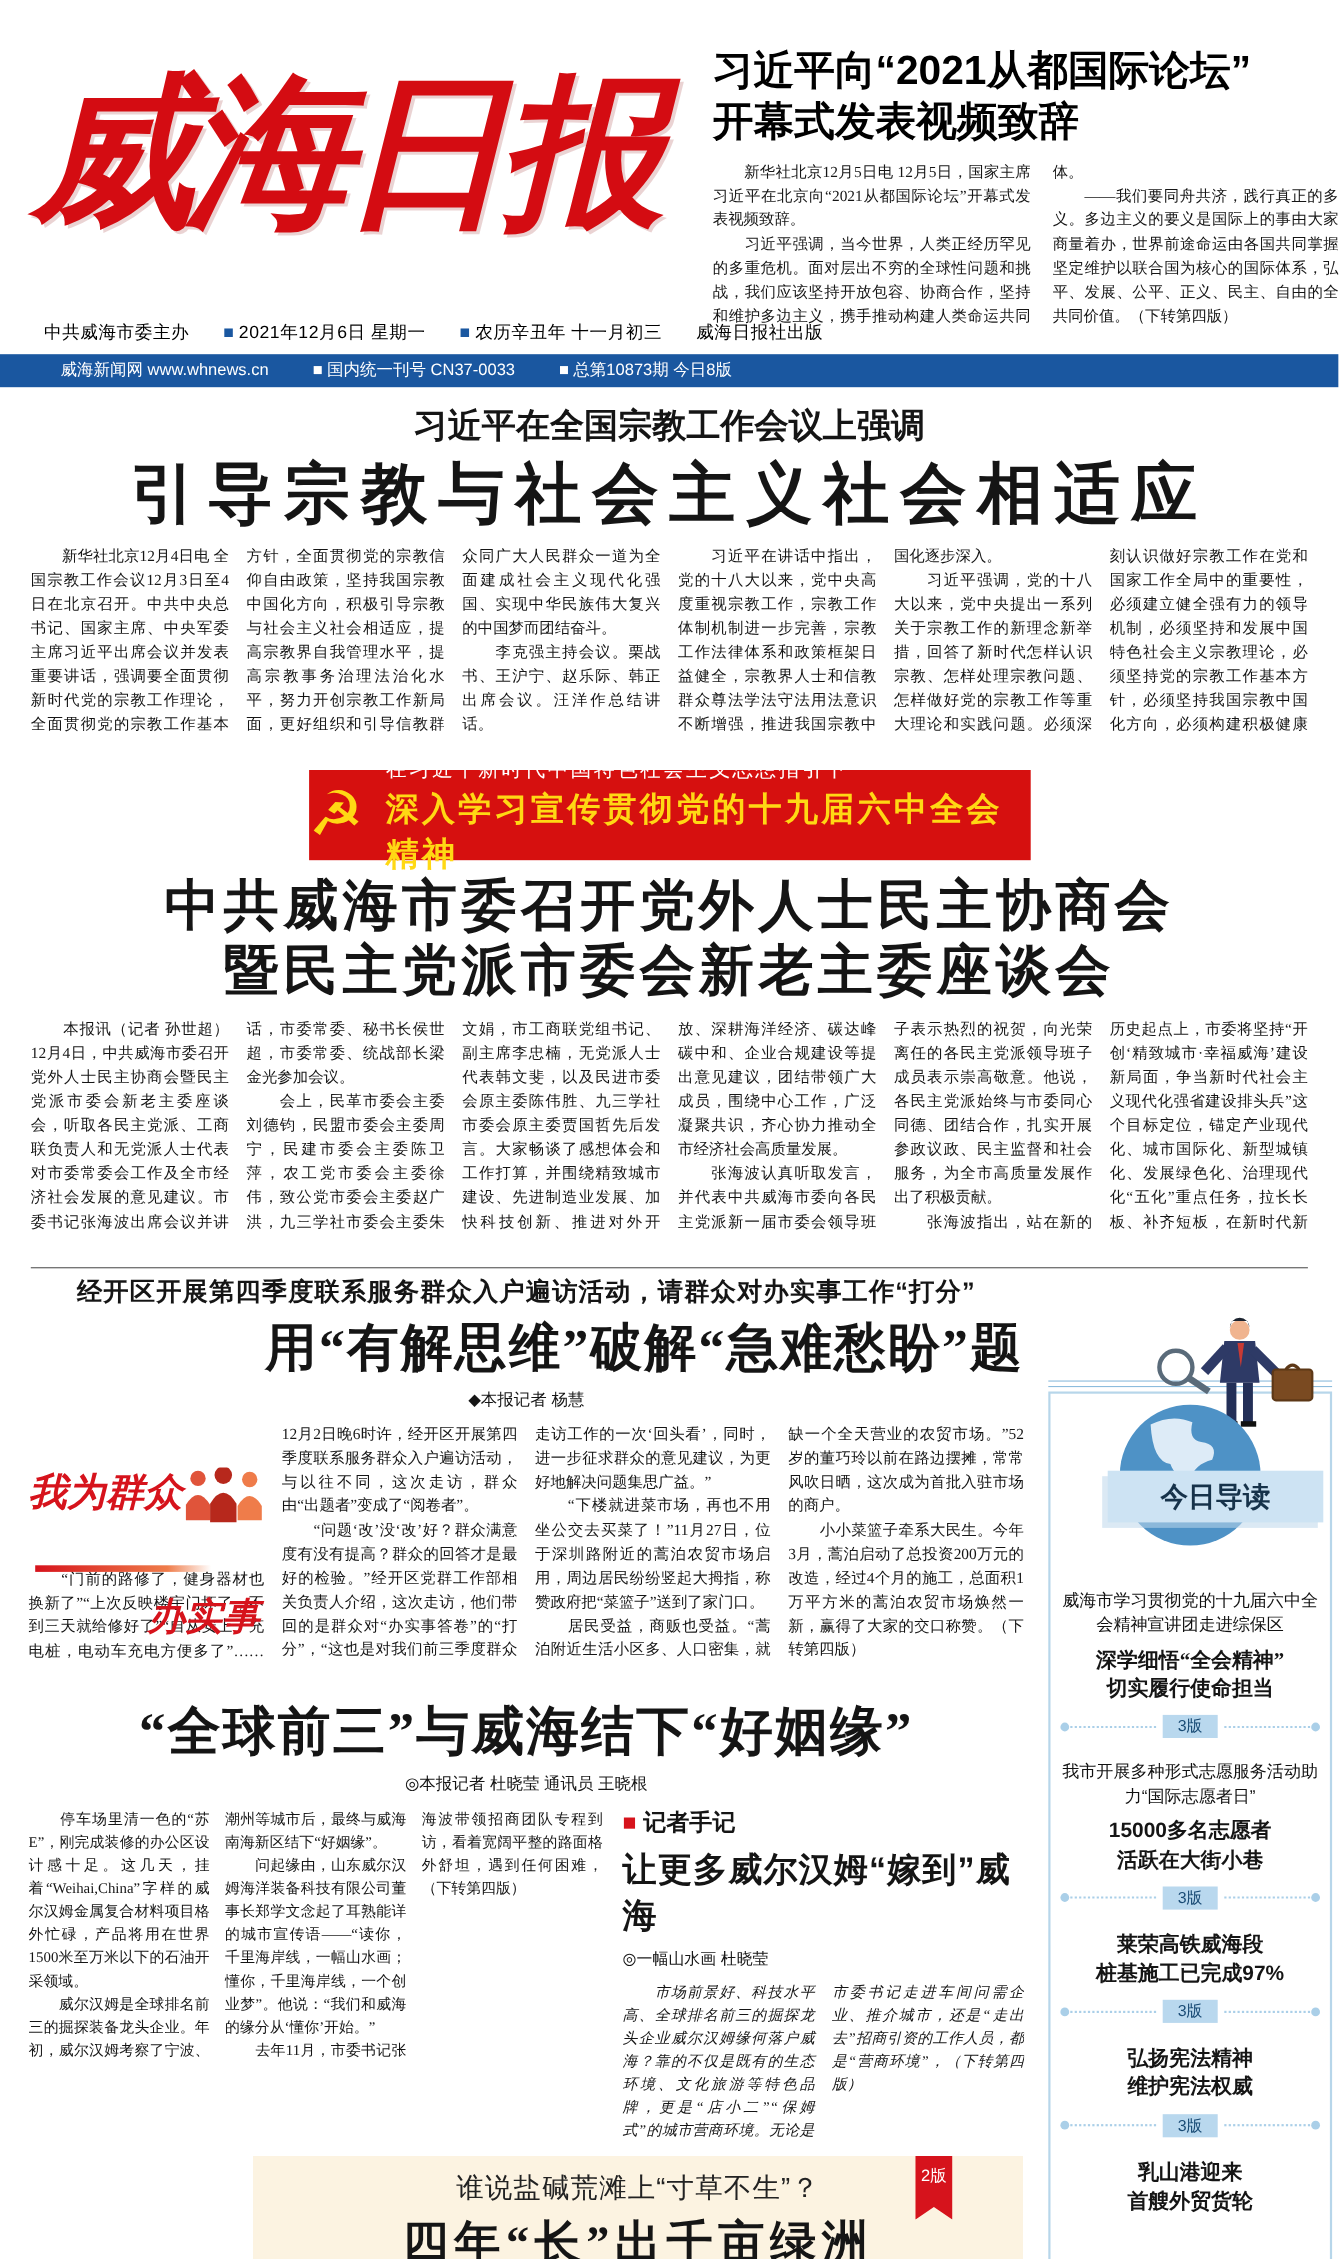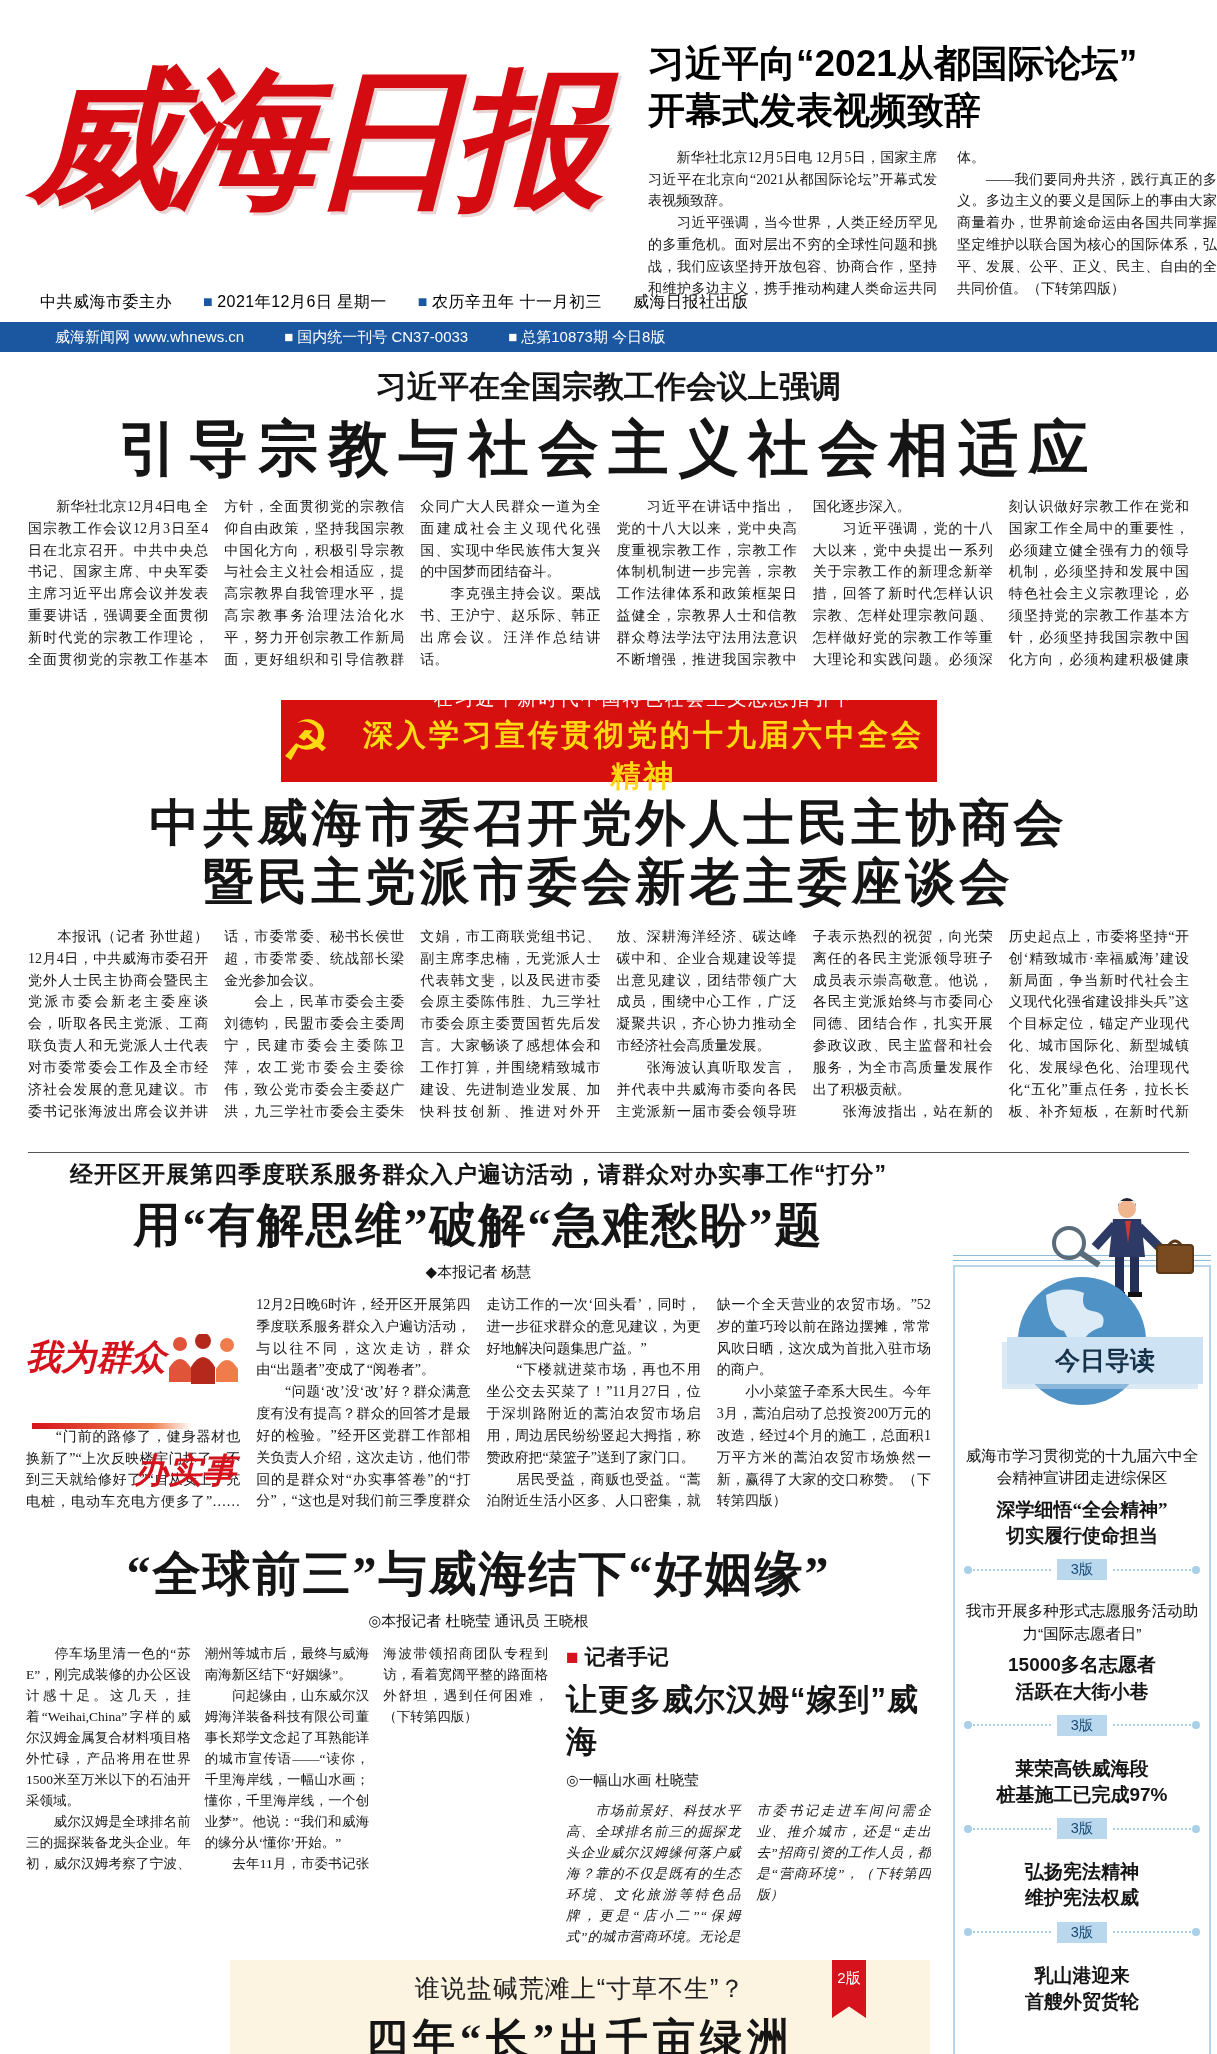--- a/index.html
+++ b/index.html
@@ -36,40 +36,40 @@
   .a1-headline{text-align:center;font-size:60px;font-weight:900;letter-spacing:10px;
         line-height:1.1;margin-top:8px;white-space:nowrap;}
   .colbody{text-align:justify;white-space:pre-line;overflow:hidden;
         font-size:14px;line-height:1.56;column-fill:auto;}
   .a1-body{margin-top:14px;height:190px;column-count:6;column-gap:16px;}
 
   
   .banner{width:656px;height:82px;margin:14px auto 0;background:var(--banner-red,#d6100f);
         display:flex;align-items:center;justify-content:center;gap:20px;color:#fff;}
   .banner-emblem{font-size:56px;line-height:1;color:var(--banner-yellow,#ffd814);}
-  .banner-text{text-align:center;font-family:Liberation Mono, monospace;}
+  .banner-text{font-family:Liberation Mono, monospace;}
   .banner-line1{font-size:19px;letter-spacing:2px;color:#fff;}
   .banner-line2{font-size:30px;font-weight:bold;letter-spacing:3px;margin-top:3px;
         color:var(--banner-yellow,#ffe11a);}
 
   
   .a2{padding:12px 28px 0;}
   .a2-headline{text-align:center;font-weight:900;font-size:50px;line-height:1.18;
         letter-spacing:4px;white-space:pre-line;}
   .a2-body{margin-top:14px;height:218px;column-count:6;column-gap:16px;}
 
   .hrline{border-top:1px solid #555;margin:8px 28px 0;}
 
   
   .lower{display:flex;padding:6px 6px 0 26px;}
   .lower-left{width:908px;}
 
   .a3-kicker{text-align:center;font-size:23px;font-weight:bold;letter-spacing:1px;
         font-family:"Liberation Sans","DejaVu Sans",sans-serif;}
-  .a3-headline{text-align:center;font-size:47px;font-weight:900;margin-top:4px;letter-spacing:2px;}
+  .a3-headline{text-align:right;font-size:47px;font-weight:900;margin-top:4px;letter-spacing:2px;}
   .byline{text-align:center;font-size:15px;margin-top:6px;
         font-family:"Liberation Sans","DejaVu Sans",sans-serif;}
   .a3-body{margin-top:12px;height:240px;column-count:4;column-gap:16px;}
 
   .badge{break-inside:avoid;height:102px;margin-bottom:8px;position:relative;}
   .badge-l1{display:block;font-size:35px;font-weight:900;font-style:italic;line-height:1.1;
         color:var(--accent-red,#d6131c);font-family:"Liberation Sans","DejaVu Sans",sans-serif;}
   .badge-swoosh{height:6px;width:160px;margin:3px 0 0 6px;
         background:linear-gradient(90deg,var(--accent-red,#d6131c),#ef7c4a 75%,rgba(239,124,74,0));}
   .badge-l2{display:block;font-size:34px;font-weight:900;font-style:italic;line-height:1.15;

